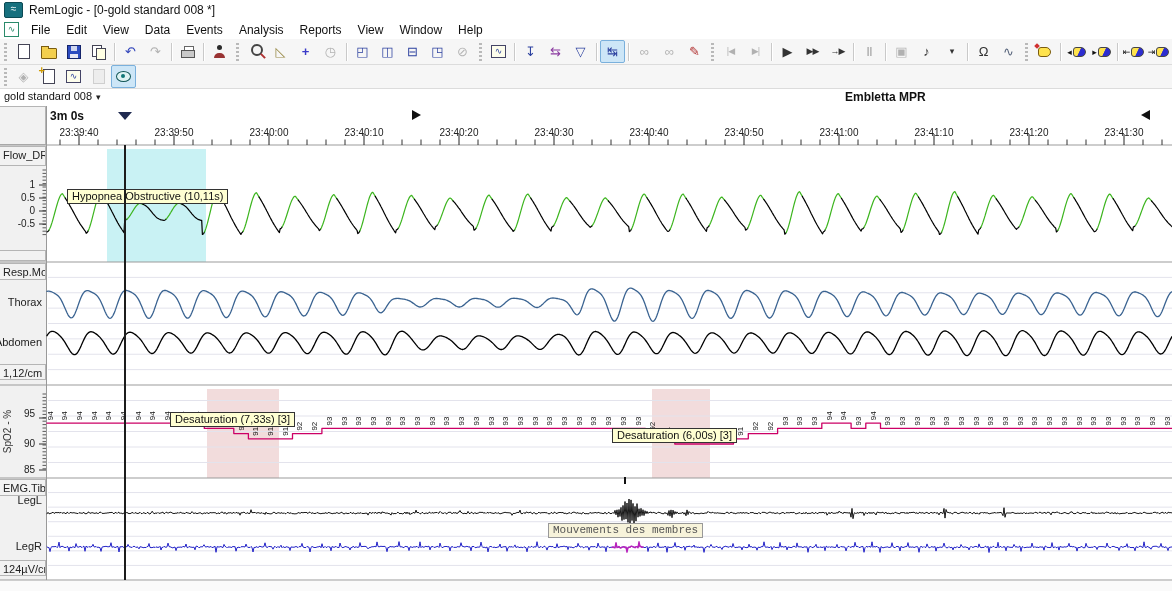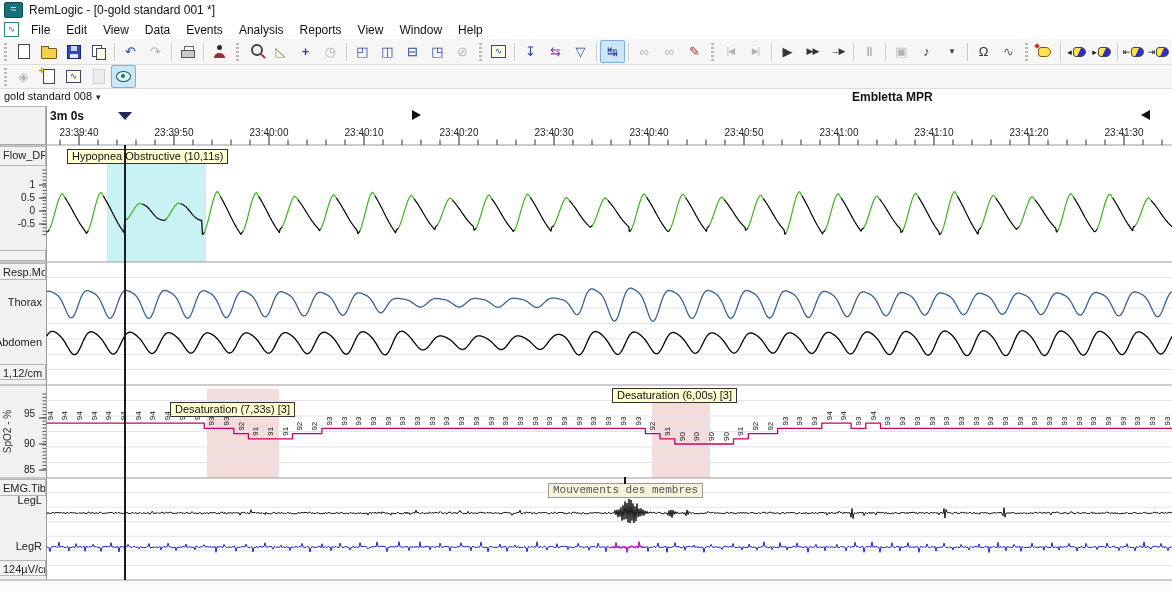--- a/index.html
+++ b/index.html
@@ -48,46 +48,46 @@
   .i-eye{display:inline-block;width:13px;height:9px;border:1px solid #155;border-radius:50%;background:#dff3f3;position:relative;}
   .i-eye::before{content:"";position:absolute;left:4px;top:2px;width:4px;height:4px;border-radius:50%;background:#177;}
   .i-evt{display:inline-block;width:11px;height:8px;border:1px solid #444;border-radius:3px 5px 5px 3px;background:linear-gradient(115deg,#ffe34d 45%,#2d2dd0 50%);}
   .i-evtnew{display:inline-block;width:11px;height:8px;border:1px solid #7a5c10;border-radius:3px 5px 5px 3px;background:#ffe34d;position:relative;}
   .i-evtnew::before{content:"";position:absolute;left:-4px;top:-4px;width:4px;height:4px;background:#d03030;transform:rotate(45deg);}
   .arrow{font-size:9px;color:#111;margin-right:1px;}
   
   .hdr{position:absolute;left:0;top:89px;width:100%;height:17px;border-bottom:1px solid #9a9a9a;font-size:11px;background:#fff;}
   .montage{position:absolute;left:4px;top:1px;cursor:default;}
   .montage .dca{font-size:9px;margin-left:4px;color:#222;}
-  .device{position:absolute;left:845px;top:1px;font-weight:bold;font-size:12px;margin-left:7px;}
+  .device{position:absolute;left:845px;top:1px;font-weight:bold;font-size:12px;}
   
   #chart{position:absolute;left:0;top:106px;width:1172px;height:485px;background:#fff;}
   .labelcol{position:absolute;left:0;top:0;width:47px;height:474px;background:#f1f1f1;border-right:1px solid #999;box-sizing:border-box;z-index:1;}
   .cell{position:absolute;left:0;width:46px;background:#f2f2f2;border:1px solid #b5b5b5;border-left:none;font-size:11px;color:#222;padding:2px 1px 0 3px;box-sizing:border-box;overflow:hidden;white-space:nowrap;}
   .sub{position:absolute;right:4px;font-size:11px;color:#222;}
   .scalenum{position:absolute;right:11px;font-size:10px;color:#222;}
   .rotlabel{position:absolute;left:-22px;top:319px;width:60px;height:13px;transform:rotate(-90deg);font-size:10px;color:#333;text-align:center;}
   .winlen{position:absolute;left:50px;top:3px;font-size:12px;font-weight:bold;z-index:3;text-align:right;}
   #canvas{position:absolute;left:0;top:0;z-index:2;}
   svg text{font-family:"Liberation Sans",sans-serif;}
   .region{position:absolute;z-index:1;}
-  .evlabel{position:absolute;z-index:3;background:#ffffd2;border:1px solid #333;font-size:11px;line-height:13px;padding:0 4px;white-space:nowrap;color:#111;}
+  .evlabel{position:absolute;z-index:3;background:#ffffd2;border:1px solid #333;font-size:11px;line-height:13px;padding:0 4px;white-space:nowrap;color:#111;margin-top:40px;}
   .evlabel.soft{background:#f7f3da;border-color:#999;color:#555;}
   .evtick{position:absolute;z-index:3;background:#111;}
   .cursor{position:absolute;left:124px;top:39px;width:2px;height:435px;background:#1c1c1c;z-index:4;}
   .cursor-tri{position:absolute;left:118px;top:6px;width:0;height:0;border-left:7px solid transparent;border-right:7px solid transparent;border-top:8px solid #1f2a50;z-index:4;}
   .bottomstrip{position:absolute;left:0;top:475px;width:1172px;height:10px;background:#fafafa;z-index:0;}
 </style>
 </head>
 <body>
 
 <div class="app">
   <div class="titlebar">
     <span class="logo">≈</span>
-    <span>RemLogic - [0-gold standard 001 *]</span>
+    <span>RemLogic - [0-gold standard 008 *]</span>
   </div>
   <div class="menubar" id="menubar">
     <span class="i-sheeticon">∿</span>
   <span class="menu-item">File</span>
       <span class="menu-item">Edit</span>
       <span class="menu-item">View</span>
       <span class="menu-item">Data</span>
       <span class="menu-item">Events</span>
       <span class="menu-item">Analysis</span>
       <span class="menu-item">Reports</span>
@@ -577,19 +577,19 @@
         <polyline points="47.0,407.8 48.0,406.3 49.0,407.8 50.0,407.6 51.0,407.2 52.0,406.9 53.0,406.1 54.0,407.4 55.0,407.0 56.0,406.2 57.0,407.0 58.0,406.3 59.0,406.8 60.0,406.9 61.0,406.3 62.0,407.3 63.0,406.9 64.0,406.7 65.0,407.1 66.0,407.9 67.0,406.2 68.0,406.6 69.0,407.7 70.0,406.5 71.0,406.6 72.0,406.9 73.0,406.9 74.0,406.6 75.0,407.1 76.0,407.1 77.0,407.4 78.0,407.6 79.0,406.6 80.0,407.1 81.0,406.9 82.0,407.5 83.0,406.8 84.0,406.3 85.0,407.9 86.0,407.5 87.0,407.7 88.0,406.1 89.0,406.1 90.0,407.5 91.0,406.8 92.0,406.9 93.0,406.6 94.0,407.5 95.0,407.1 96.0,407.2 97.0,406.7 98.0,407.9 99.0,406.7 100.0,406.2 101.0,406.3 102.0,407.4 103.0,407.3 104.0,407.5 105.0,407.1 106.0,407.2 107.0,407.0 108.0,406.8 109.0,406.9 110.0,406.3 111.0,406.8 112.0,406.1 113.0,407.3 114.0,407.7 115.0,406.8 116.0,406.3 117.0,407.5 118.0,406.5 119.0,406.2 120.0,407.7 121.0,406.7 122.0,407.9 123.0,407.5 124.0,407.0 125.0,406.8 126.0,407.3 127.0,406.1 128.0,407.6 129.0,407.2 130.0,407.9 131.0,407.0 132.0,406.8 133.0,406.5 134.0,407.6 135.0,406.6 136.0,406.9 137.0,407.4 138.0,407.5 139.0,407.1 140.0,406.3 141.0,407.3 142.0,407.8 143.0,406.8 144.0,406.8 145.0,407.3 146.0,407.7 147.0,406.7 148.0,406.3 149.0,407.9 150.0,407.9 151.0,407.1 152.0,405.3 153.0,406.2 154.0,407.8 155.0,407.3 156.0,406.9 157.0,407.4 158.0,406.4 159.0,407.5 160.0,407.1 161.0,407.0 162.0,406.5 163.0,406.1 164.0,407.8 165.0,407.3 166.0,406.2 167.0,406.4 168.0,407.3 169.0,406.6 170.0,406.3 171.0,406.1 172.0,407.0 173.0,407.3 174.0,407.6 175.0,407.3 176.0,407.1 177.0,407.3 178.0,406.4 179.0,407.4 180.0,406.2 181.0,406.5 182.0,407.2 183.0,407.2 184.0,407.2 185.0,407.7 186.0,406.4 187.0,406.6 188.0,407.1 189.0,407.0 190.0,407.8 191.0,407.1 192.0,405.6 193.0,406.8 194.0,407.7 195.0,406.8 196.0,407.1 197.0,407.8 198.0,407.2 199.0,407.1 200.0,406.6 201.0,407.1 202.0,408.0 203.0,407.7 204.0,406.9 205.0,407.1 206.0,407.5 207.0,406.3 208.0,407.7 209.0,407.2 210.0,406.8 211.0,406.4 212.0,407.2 213.0,406.3 214.0,407.0 215.0,406.4 216.0,407.3 217.0,407.9 218.0,406.7 219.0,407.5 220.0,407.5 221.0,406.2 222.0,406.2 223.0,406.4 224.0,407.8 225.0,406.2 226.0,407.7 227.0,408.0 228.0,406.5 229.0,407.2 230.0,406.6 231.0,406.8 232.0,407.5 233.0,406.8 234.0,406.3 235.0,407.4 236.0,406.4 237.0,406.7 238.0,407.3 239.0,406.7 240.0,409.2 241.0,406.6 242.0,407.1 243.0,406.3 244.0,406.3 245.0,406.7 246.0,407.8 247.0,406.6 248.0,407.0 249.0,407.7 250.0,407.2 251.0,403.7 252.0,406.9 253.0,406.4 254.0,406.8 255.0,406.2 256.0,407.3 257.0,406.9 258.0,406.7 259.0,406.8 260.0,407.4 261.0,407.1 262.0,406.6 263.0,407.7 264.0,407.0 265.0,408.5 266.0,406.1 267.0,407.6 268.0,407.4 269.0,407.7 270.0,407.8 271.0,407.9 272.0,407.5 273.0,406.7 274.0,406.1 275.0,406.8 276.0,407.7 277.0,407.2 278.0,406.7 279.0,406.8 280.0,407.2 281.0,407.2 282.0,406.5 283.0,407.8 284.0,406.7 285.0,407.7 286.0,407.7 287.0,406.7 288.0,406.4 289.0,407.2 290.0,407.4 291.0,406.6 292.0,407.8 293.0,407.5 294.0,407.9 295.0,407.8 296.0,407.8 297.0,407.6 298.0,406.7 299.0,406.6 300.0,407.5 301.0,406.7 302.0,406.3 303.0,407.0 304.0,406.3 305.0,406.7 306.0,406.3 307.0,406.7 308.0,407.6 309.0,406.2 310.0,406.2 311.0,407.2 312.0,407.3 313.0,406.6 314.0,407.9 315.0,407.1 316.0,407.6 317.0,406.4 318.0,406.9 319.0,407.3 320.0,407.5 321.0,407.8 322.0,407.3 323.0,407.4 324.0,407.2 325.0,407.3 326.0,406.4 327.0,407.8 328.0,406.5 329.0,406.6 330.0,406.9 331.0,407.3 332.0,407.6 333.0,407.7 334.0,407.0 335.0,407.5 336.0,407.0 337.0,406.4 338.0,407.3 339.0,407.4 340.0,407.2 341.0,406.5 342.0,406.2 343.0,407.7 344.0,407.7 345.0,407.8 346.0,406.7 347.0,407.9 348.0,407.2 349.0,407.7 350.0,406.6 351.0,406.4 352.0,407.7 353.0,407.0 354.0,406.8 355.0,407.9 356.0,407.6 357.0,407.3 358.0,406.8 359.0,407.3 360.0,407.2 361.0,406.6 362.0,407.7 363.0,407.2 364.0,407.8 365.0,407.0 366.0,407.4 367.0,407.0 368.0,409.1 369.0,407.0 370.0,406.1 371.0,407.4 372.0,407.2 373.0,406.3 374.0,407.4 375.0,406.5 376.0,406.5 377.0,407.8 378.0,406.2 379.0,407.0 380.0,406.3 381.0,407.8 382.0,405.8 383.0,406.5 384.0,406.4 385.0,406.9 386.0,407.4 387.0,406.8 388.0,407.4 389.0,407.6 390.0,407.9 391.0,409.1 392.0,406.6 393.0,407.8 394.0,407.7 395.0,407.4 396.0,407.8 397.0,406.8 398.0,406.1 399.0,407.3 400.0,407.8 401.0,407.2 402.0,407.9 403.0,407.9 404.0,407.0 405.0,406.1 406.0,407.8 407.0,406.0 408.0,407.7 409.0,406.5 410.0,408.7 411.0,407.4 412.0,407.8 413.0,406.4 414.0,406.7 415.0,407.2 416.0,404.1 417.0,406.8 418.0,406.3 419.0,406.8 420.0,407.8 421.0,407.7 422.0,406.4 423.0,406.7 424.0,407.8 425.0,407.4 426.0,407.0 427.0,407.1 428.0,407.7 429.0,406.2 430.0,406.3 431.0,407.5 432.0,406.4 433.0,407.1 434.0,407.0 435.0,406.5 436.0,406.7 437.0,406.3 438.0,407.3 439.0,407.1 440.0,405.4 441.0,406.4 442.0,407.2 443.0,407.3 444.0,407.4 445.0,406.4 446.0,407.7 447.0,407.9 448.0,406.4 449.0,406.4 450.0,406.2 451.0,406.4 452.0,407.9 453.0,406.7 454.0,406.7 455.0,407.2 456.0,406.4 457.0,407.9 458.0,406.3 459.0,406.2 460.0,404.5 461.0,406.5 462.0,406.6 463.0,407.9 464.0,407.3 465.0,407.3 466.0,407.7 467.0,407.5 468.0,405.4 469.0,407.2 470.0,407.8 471.0,406.4 472.0,406.3 473.0,407.7 474.0,407.6 475.0,406.4 476.0,407.8 477.0,407.1 478.0,407.4 479.0,406.5 480.0,406.2 481.0,406.5 482.0,406.3 483.0,406.5 484.0,407.3 485.0,406.5 486.0,407.5 487.0,406.5 488.0,406.6 489.0,407.2 490.0,406.2 491.0,407.1 492.0,406.9 493.0,407.5 494.0,407.3 495.0,407.0 496.0,406.4 497.0,407.6 498.0,406.5 499.0,407.3 500.0,407.9 501.0,407.5 502.0,407.3 503.0,406.8 504.0,406.7 505.0,406.2 506.0,406.6 507.0,406.7 508.0,406.7 509.0,406.8 510.0,406.9 511.0,407.2 512.0,409.3 513.0,407.5 514.0,407.4 515.0,407.5 516.0,406.9 517.0,406.6 518.0,406.3 519.0,406.6 520.0,404.1 521.0,407.5 522.0,407.7 523.0,407.4 524.0,406.4 525.0,407.7 526.0,406.1 527.0,406.1 528.0,406.8 529.0,406.8 530.0,406.2 531.0,406.3 532.0,407.8 533.0,407.5 534.0,406.2 535.0,407.6 536.0,407.7 537.0,407.9 538.0,406.9 539.0,406.1 540.0,407.3 541.0,406.7 542.0,406.8 543.0,406.5 544.0,406.8 545.0,406.3 546.0,407.1 547.0,406.5 548.0,407.7 549.0,407.7 550.0,407.8 551.0,406.5 552.0,406.7 553.0,407.8 554.0,406.3 555.0,406.2 556.0,407.5 557.0,407.3 558.0,406.9 559.0,406.4 560.0,406.6 561.0,406.4 562.0,406.9 563.0,406.2 564.0,407.8 565.0,406.9 566.0,407.6 567.0,407.9 568.0,407.2 569.0,406.9 570.0,406.7 571.0,407.7 572.0,406.9 573.0,406.2 574.0,406.2 575.0,406.4 576.0,407.1 577.0,407.2 578.0,406.4 579.0,407.8 580.0,406.8 581.0,407.9 582.0,407.8 583.0,406.2 584.0,407.2 585.0,407.8 586.0,407.6 587.0,407.6 588.0,407.8 589.0,407.7 590.0,406.3 591.0,407.1 592.0,407.2 593.0,406.8 594.0,407.0 595.0,406.4 596.0,406.7 597.0,407.1 598.0,406.5 599.0,406.4 600.0,407.3 601.0,406.9 602.0,407.5 603.0,407.4 604.0,407.7 605.0,406.1 606.0,407.6 607.0,407.8 608.0,406.7 609.0,406.2 610.0,407.7 611.0,407.4 612.0,407.5 613.0,406.4 614.0,407.5 615.0,404.3 616.0,408.8 617.0,403.8 618.0,411.2 619.0,403.5 620.0,410.5 621.0,401.4 622.0,414.6 623.0,399.4 624.0,413.6 625.0,395.5 626.0,413.1 627.0,397.0 628.0,416.4 629.0,393.0 630.0,417.1 631.0,393.9 632.0,414.6 633.0,397.4 634.0,417.1 635.0,400.4 636.0,415.1 637.0,397.6 638.0,411.2 639.0,402.7 640.0,410.4 641.0,402.3 642.0,409.5 643.0,403.7 644.0,409.6 645.0,404.7 646.0,407.7 647.0,405.3 648.0,407.6 649.0,406.2 650.0,406.7 651.0,405.8 652.0,407.2 653.0,406.2 654.0,406.6 655.0,406.8 656.0,407.5 657.0,407.4 658.0,406.2 659.0,406.4 660.0,406.7 661.0,407.0 662.0,407.7 663.0,407.6 664.0,407.8 665.0,406.3 666.0,407.8 667.0,406.8 668.0,409.4 669.0,404.5 670.0,410.2 671.0,403.9 672.0,411.7 673.0,404.1 674.0,408.5 675.0,405.5 676.0,407.8 677.0,405.9 678.0,407.4 679.0,407.6 680.0,407.1 681.0,407.4 682.0,406.9 683.0,406.3 684.0,408.2 685.0,406.6 686.0,409.8 687.0,403.9 688.0,408.6 689.0,405.5 690.0,406.8 691.0,407.2 692.0,407.3 693.0,406.2 694.0,407.7 695.0,407.9 696.0,407.3 697.0,407.6 698.0,407.5 699.0,407.8 700.0,407.6 701.0,407.0 702.0,407.3 703.0,407.5 704.0,407.5 705.0,406.9 706.0,407.1 707.0,407.0 708.0,405.4 709.0,406.4 710.0,406.4 711.0,407.1 712.0,406.5 713.0,406.2 714.0,407.3 715.0,406.6 716.0,407.3 717.0,406.9 718.0,406.7 719.0,407.4 720.0,406.9 721.0,407.5 722.0,407.2 723.0,407.6 724.0,407.5 725.0,407.7 726.0,406.4 727.0,406.4 728.0,406.3 729.0,407.8 730.0,406.6 731.0,406.6 732.0,406.2 733.0,407.5 734.0,406.8 735.0,407.7 736.0,407.6 737.0,407.0 738.0,406.9 739.0,406.9 740.0,407.1 741.0,406.2 742.0,407.6 743.0,406.2 744.0,407.1 745.0,407.1 746.0,406.6 747.0,406.9 748.0,407.3 749.0,407.7 750.0,406.7 751.0,406.6 752.0,406.7 753.0,406.4 754.0,407.3 755.0,407.5 756.0,407.2 757.0,407.8 758.0,407.4 759.0,406.3 760.0,407.7 761.0,407.4 762.0,406.4 763.0,406.3 764.0,406.4 765.0,406.4 766.0,407.1 767.0,407.4 768.0,407.1 769.0,406.3 770.0,406.2 771.0,406.4 772.0,407.1 773.0,406.8 774.0,406.8 775.0,407.7 776.0,407.1 777.0,407.1 778.0,406.7 779.0,407.8 780.0,407.8 781.0,407.1 782.0,406.8 783.0,406.3 784.0,407.1 785.0,407.7 786.0,406.6 787.0,406.9 788.0,406.6 789.0,407.0 790.0,406.7 791.0,406.4 792.0,406.7 793.0,406.7 794.0,406.2 795.0,407.4 796.0,407.9 797.0,407.6 798.0,407.2 799.0,406.9 800.0,406.6 801.0,407.6 802.0,407.5 803.0,407.4 804.0,406.7 805.0,407.8 806.0,406.1 807.0,407.5 808.0,407.7 809.0,407.0 810.0,407.7 811.0,407.0 812.0,406.8 813.0,406.5 814.0,407.9 815.0,406.9 816.0,406.4 817.0,407.7 818.0,407.4 819.0,406.5 820.0,406.6 821.0,406.7 822.0,406.6 823.0,406.3 824.0,406.7 825.0,407.4 826.0,406.3 827.0,409.2 828.0,407.8 829.0,406.3 830.0,407.9 831.0,406.5 832.0,406.5 833.0,407.3 834.0,407.3 835.0,407.2 836.0,407.2 837.0,406.4 838.0,407.2 839.0,405.2 840.0,406.1 841.0,406.6 842.0,406.7 843.0,407.8 844.0,406.1 845.0,406.8 846.0,406.5 847.0,407.0 848.0,406.6 849.0,407.3 850.0,406.5 851.0,411.2 852.0,402.4 853.0,412.7 854.0,407.4 855.0,406.6 856.0,407.8 857.0,406.5 858.0,407.1 859.0,407.1 860.0,406.2 861.0,406.6 862.0,407.0 863.0,406.2 864.0,409.5 865.0,407.1 866.0,406.5 867.0,407.8 868.0,407.3 869.0,406.1 870.0,407.7 871.0,406.3 872.0,407.7 873.0,406.2 874.0,407.0 875.0,407.3 876.0,409.0 877.0,406.2 878.0,406.2 879.0,406.7 880.0,406.7 881.0,406.8 882.0,406.6 883.0,406.1 884.0,407.6 885.0,407.0 886.0,406.1 887.0,407.8 888.0,407.1 889.0,407.3 890.0,407.6 891.0,407.8 892.0,407.0 893.0,407.2 894.0,407.5 895.0,406.2 896.0,406.6 897.0,407.1 898.0,407.3 899.0,407.6 900.0,407.8 901.0,406.1 902.0,407.1 903.0,406.1 904.0,407.2 905.0,406.5 906.0,407.7 907.0,406.3 908.0,407.8 909.0,406.4 910.0,406.8 911.0,406.6 912.0,406.4 913.0,406.5 914.0,406.1 915.0,407.0 916.0,407.3 917.0,406.6 918.0,407.9 919.0,406.5 920.0,406.3 921.0,407.2 922.0,406.7 923.0,406.7 924.0,407.5 925.0,407.2 926.0,406.5 927.0,406.4 928.0,407.1 929.0,407.7 930.0,407.1 931.0,406.1 932.0,407.0 933.0,407.1 934.0,406.8 935.0,406.3 936.0,407.4 937.0,406.6 938.0,407.0 939.0,408.9 940.0,406.7 941.0,406.4 942.0,406.9 943.0,407.7 944.0,402.4 945.0,412.1 946.0,403.5 947.0,406.3 948.0,406.3 949.0,406.8 950.0,406.9 951.0,406.7 952.0,407.9 953.0,407.7 954.0,406.3 955.0,406.5 956.0,406.2 957.0,407.1 958.0,407.7 959.0,407.5 960.0,407.0 961.0,406.6 962.0,406.3 963.0,406.3 964.0,406.9 965.0,407.0 966.0,407.2 967.0,406.5 968.0,407.7 969.0,406.5 970.0,406.4 971.0,406.7 972.0,407.8 973.0,407.5 974.0,406.1 975.0,407.6 976.0,407.5 977.0,407.1 978.0,407.3 979.0,408.3 980.0,406.6 981.0,407.2 982.0,406.2 983.0,407.2 984.0,406.6 985.0,406.6 986.0,407.1 987.0,406.7 988.0,407.1 989.0,407.8 990.0,407.7 991.0,407.2 992.0,407.2 993.0,406.8 994.0,407.0 995.0,406.2 996.0,407.4 997.0,406.4 998.0,407.2 999.0,406.3 1000.0,406.9 1001.0,406.1 1002.0,407.8 1003.0,409.7 1004.0,401.7 1005.0,411.3 1006.0,407.2 1007.0,407.0 1008.0,406.9 1009.0,407.1 1010.0,406.9 1011.0,407.2 1012.0,406.4 1013.0,406.5 1014.0,406.9 1015.0,407.4 1016.0,407.4 1017.0,407.4 1018.0,407.0 1019.0,407.5 1020.0,407.2 1021.0,407.1 1022.0,407.3 1023.0,407.5 1024.0,406.3 1025.0,407.4 1026.0,407.6 1027.0,406.8 1028.0,407.8 1029.0,406.9 1030.0,407.3 1031.0,406.7 1032.0,407.4 1033.0,407.1 1034.0,407.3 1035.0,406.2 1036.0,406.5 1037.0,406.7 1038.0,407.5 1039.0,406.5 1040.0,406.1 1041.0,406.7 1042.0,407.4 1043.0,406.9 1044.0,406.8 1045.0,406.2 1046.0,407.8 1047.0,406.5 1048.0,406.2 1049.0,406.5 1050.0,407.1 1051.0,408.9 1052.0,406.5 1053.0,406.3 1054.0,406.5 1055.0,406.9 1056.0,406.2 1057.0,406.1 1058.0,406.2 1059.0,407.4 1060.0,406.8 1061.0,407.8 1062.0,407.3 1063.0,407.3 1064.0,406.5 1065.0,406.6 1066.0,406.9 1067.0,407.6 1068.0,407.5 1069.0,407.8 1070.0,406.2 1071.0,406.2 1072.0,405.7 1073.0,407.2 1074.0,407.7 1075.0,407.5 1076.0,407.5 1077.0,406.3 1078.0,406.3 1079.0,407.2 1080.0,407.5 1081.0,407.6 1082.0,407.1 1083.0,406.3 1084.0,406.9 1085.0,406.8 1086.0,406.7 1087.0,407.8 1088.0,407.3 1089.0,407.6 1090.0,407.4 1091.0,406.4 1092.0,406.1 1093.0,407.7 1094.0,406.4 1095.0,407.7 1096.0,406.9 1097.0,407.8 1098.0,406.7 1099.0,407.6 1100.0,407.0 1101.0,407.4 1102.0,406.9 1103.0,406.9 1104.0,407.4 1105.0,407.2 1106.0,406.1 1107.0,406.1 1108.0,406.6 1109.0,406.5 1110.0,407.8 1111.0,406.9 1112.0,406.9 1113.0,407.0 1114.0,407.8 1115.0,406.3 1116.0,407.9 1117.0,407.4 1118.0,406.8 1119.0,407.9 1120.0,407.8 1121.0,407.4 1122.0,407.6 1123.0,407.1 1124.0,407.5 1125.0,407.1 1126.0,407.0 1127.0,406.3 1128.0,407.3 1129.0,407.8 1130.0,406.9 1131.0,407.8 1132.0,407.2 1133.0,406.9 1134.0,406.5 1135.0,406.4 1136.0,407.1 1137.0,407.2 1138.0,407.6 1139.0,407.5 1140.0,406.9 1141.0,407.2 1142.0,407.7 1143.0,406.6 1144.0,406.3 1145.0,406.4 1146.0,407.2 1147.0,407.2 1148.0,407.5 1149.0,407.2 1150.0,407.6 1151.0,406.9 1152.0,407.6 1153.0,406.5 1154.0,406.5 1155.0,406.1 1156.0,406.6 1157.0,407.3 1158.0,406.4 1159.0,407.6 1160.0,407.6 1161.0,406.7 1162.0,406.5 1163.0,406.2 1164.0,407.6 1165.0,406.5 1166.0,406.7 1167.0,407.7 1168.0,406.2 1169.0,406.5 1170.0,406.8 1171.0,406.5 1172.0,407.1" fill="none" stroke="#000000" stroke-width="0.9" stroke-linejoin="round" stroke-linecap="round"></polyline>
         <polyline points="47.0,440.7 48.0,441.7 49.0,441.5 50.0,445.6 51.0,441.4 52.0,440.6 53.0,440.8 54.0,440.6 55.0,440.7 56.0,440.4 57.0,441.6 58.0,440.7 59.0,436.1 60.0,441.7 61.0,440.3 62.0,440.6 63.0,440.2 64.0,441.6 65.0,441.2 66.0,441.7 67.0,440.5 68.0,440.9 69.0,445.1 70.0,440.9 71.0,441.8 72.0,441.4 73.0,440.7 74.0,441.1 75.0,441.7 76.0,437.6 77.0,440.7 78.0,441.1 79.0,441.1 80.0,440.3 81.0,440.8 82.0,441.6 83.0,440.6 84.0,440.2 85.0,445.3 86.0,440.2 87.0,440.8 88.0,441.4 89.0,440.4 90.0,441.3 91.0,440.7 92.0,440.4 93.0,438.3 94.0,440.8 95.0,441.0 96.0,440.4 97.0,441.5 98.0,441.0 99.0,441.5 100.0,441.6 101.0,445.4 102.0,441.2 103.0,440.8 104.0,440.6 105.0,440.5 106.0,440.3 107.0,440.6 108.0,440.8 109.0,440.7 110.0,440.5 111.0,436.7 112.0,441.4 113.0,440.6 114.0,441.0 115.0,441.5 116.0,441.3 117.0,440.5 118.0,440.6 119.0,446.0 120.0,440.6 121.0,441.1 122.0,440.4 123.0,440.9 124.0,441.7 125.0,441.2 126.0,440.5 127.0,440.9 128.0,438.4 129.0,440.5 130.0,441.0 131.0,441.1 132.0,441.6 133.0,440.5 134.0,440.4 135.0,440.5 136.0,441.7 137.0,440.8 138.0,441.3 139.0,442.9 140.0,440.7 141.0,441.0 142.0,441.1 143.0,441.7 144.0,441.6 145.0,441.3 146.0,441.7 147.0,440.5 148.0,440.6 149.0,437.5 150.0,441.4 151.0,441.7 152.0,441.5 153.0,441.5 154.0,440.8 155.0,441.7 156.0,440.7 157.0,441.5 158.0,441.1 159.0,441.4 160.0,440.3 161.0,444.0 162.0,441.2 163.0,441.5 164.0,440.3 165.0,441.0 166.0,441.3 167.0,440.9 168.0,437.1 169.0,440.5 170.0,440.9 171.0,441.0 172.0,441.8 173.0,441.8 174.0,441.4 175.0,441.0 176.0,444.6 177.0,441.4 178.0,441.3 179.0,441.1 180.0,441.3 181.0,440.9 182.0,441.5 183.0,440.2 184.0,440.9 185.0,440.9 186.0,438.0 187.0,441.5 188.0,441.7 189.0,440.4 190.0,441.0 191.0,441.1 192.0,441.3 193.0,441.4 194.0,441.1 195.0,443.8 196.0,440.3 197.0,440.2 198.0,440.8 199.0,441.8 200.0,441.3 201.0,440.5 202.0,441.1 203.0,440.4 204.0,438.7 205.0,440.6 206.0,441.1 207.0,440.6 208.0,440.6 209.0,441.2 210.0,441.0 211.0,440.4 212.0,441.7 213.0,441.2 214.0,441.0 215.0,440.2 216.0,446.3 217.0,440.7 218.0,440.9 219.0,441.0 220.0,440.9 221.0,440.4 222.0,441.3 223.0,441.5 224.0,438.4 225.0,440.4 226.0,440.8 227.0,441.8 228.0,440.8 229.0,441.4 230.0,440.7 231.0,441.6 232.0,441.2 233.0,440.3 234.0,440.9 235.0,440.5 236.0,445.2 237.0,441.7 238.0,441.3 239.0,441.2 240.0,441.7 241.0,440.7 242.0,440.8 243.0,440.6 244.0,440.8 245.0,441.0 246.0,438.1 247.0,440.5 248.0,441.6 249.0,441.2 250.0,441.6 251.0,440.5 252.0,441.3 253.0,446.0 254.0,441.4 255.0,441.5 256.0,441.1 257.0,440.6 258.0,441.8 259.0,440.4 260.0,440.4 261.0,440.6 262.0,441.1 263.0,440.9 264.0,440.5 265.0,436.8 266.0,440.9 267.0,441.3 268.0,441.2 269.0,440.2 270.0,440.8 271.0,440.4 272.0,441.2 273.0,443.2 274.0,441.1 275.0,440.3 276.0,441.4 277.0,441.6 278.0,440.4 279.0,441.7 280.0,440.8 281.0,439.2 282.0,441.7 283.0,440.7 284.0,441.1 285.0,441.7 286.0,440.9 287.0,440.7 288.0,441.4 289.0,441.2 290.0,444.5 291.0,440.9 292.0,441.2 293.0,441.1 294.0,441.3 295.0,440.9 296.0,440.5 297.0,440.9 298.0,441.6 299.0,440.6 300.0,440.7 301.0,440.6 302.0,437.4 303.0,441.0 304.0,441.3 305.0,441.7 306.0,441.4 307.0,440.4 308.0,441.0 309.0,441.2 310.0,446.0 311.0,441.4 312.0,440.5 313.0,440.9 314.0,441.6 315.0,441.4 316.0,441.6 317.0,440.8 318.0,441.0 319.0,440.6 320.0,440.2 321.0,441.8 322.0,437.7 323.0,441.4 324.0,441.6 325.0,440.4 326.0,441.4 327.0,441.5 328.0,440.3 329.0,441.3 330.0,440.8 331.0,444.8 332.0,440.5 333.0,441.0 334.0,441.3 335.0,441.0 336.0,440.3 337.0,441.4 338.0,441.3 339.0,441.7 340.0,437.0 341.0,440.2 342.0,441.5 343.0,441.6 344.0,441.2 345.0,440.7 346.0,440.5 347.0,441.2 348.0,441.2 349.0,441.6 350.0,444.0 351.0,441.4 352.0,441.8 353.0,440.2 354.0,441.0 355.0,441.8 356.0,440.4 357.0,441.6 358.0,441.0 359.0,441.2 360.0,436.6 361.0,440.6 362.0,440.6 363.0,440.4 364.0,440.5 365.0,440.3 366.0,440.6 367.0,441.3 368.0,442.9 369.0,441.7 370.0,441.6 371.0,441.1 372.0,440.7 373.0,440.8 374.0,440.6 375.0,440.3 376.0,441.0 377.0,435.9 378.0,440.4 379.0,440.9 380.0,440.5 381.0,440.2 382.0,440.5 383.0,440.4 384.0,440.5 385.0,440.3 386.0,441.7 387.0,445.7 388.0,441.3 389.0,441.8 390.0,440.2 391.0,441.0 392.0,440.6 393.0,440.9 394.0,441.0 395.0,440.9 396.0,440.2 397.0,440.2 398.0,440.6 399.0,435.6 400.0,440.8 401.0,440.8 402.0,440.8 403.0,441.4 404.0,441.7 405.0,440.3 406.0,440.6 407.0,440.6 408.0,441.0 409.0,444.6 410.0,440.9 411.0,440.7 412.0,441.5 413.0,441.2 414.0,440.7 415.0,441.1 416.0,440.8 417.0,440.3 418.0,441.5 419.0,441.7 420.0,435.8 421.0,441.6 422.0,440.5 423.0,441.0 424.0,441.3 425.0,440.6 426.0,440.2 427.0,440.9 428.0,440.5 429.0,440.2 430.0,443.9 431.0,440.8 432.0,440.8 433.0,440.4 434.0,441.5 435.0,441.2 436.0,441.0 437.0,440.4 438.0,440.4 439.0,441.5 440.0,437.1 441.0,440.4 442.0,441.6 443.0,441.4 444.0,440.6 445.0,440.6 446.0,440.4 447.0,440.6 448.0,440.9 449.0,440.6 450.0,444.9 451.0,440.9 452.0,440.9 453.0,440.7 454.0,441.7 455.0,441.0 456.0,441.7 457.0,440.8 458.0,440.6 459.0,441.0 460.0,440.7 461.0,436.7 462.0,440.2 463.0,440.3 464.0,440.9 465.0,440.9 466.0,440.6 467.0,440.2 468.0,440.9 469.0,440.9 470.0,440.9 471.0,444.8 472.0,440.5 473.0,440.5 474.0,440.5 475.0,441.6 476.0,441.6 477.0,441.2 478.0,441.0 479.0,441.2 480.0,440.8 481.0,436.1 482.0,440.3 483.0,441.7 484.0,440.9 485.0,441.7 486.0,441.7 487.0,440.9 488.0,445.9 489.0,441.5 490.0,440.2 491.0,440.8 492.0,440.7 493.0,441.7 494.0,440.9 495.0,441.5 496.0,441.6 497.0,441.3 498.0,441.0 499.0,440.8 500.0,438.0 501.0,441.7 502.0,441.2 503.0,441.0 504.0,440.6 505.0,440.8 506.0,440.5 507.0,445.3 508.0,441.7 509.0,440.8 510.0,440.6 511.0,441.2 512.0,440.4 513.0,441.5 514.0,440.5 515.0,438.9 516.0,441.6 517.0,440.9 518.0,440.7 519.0,441.5 520.0,441.5 521.0,441.1 522.0,441.5 523.0,441.7 524.0,440.6 525.0,441.4 526.0,441.6 527.0,445.8 528.0,441.2 529.0,440.4 530.0,441.6 531.0,440.5 532.0,440.4 533.0,441.5 534.0,440.9 535.0,440.7 536.0,441.1 537.0,435.7 538.0,440.7 539.0,441.6 540.0,441.1 541.0,440.4 542.0,441.4 543.0,441.5 544.0,440.2 545.0,440.4 546.0,441.5 547.0,444.1 548.0,441.1 549.0,440.7 550.0,440.2 551.0,440.7 552.0,440.6 553.0,440.5 554.0,441.7 555.0,441.4 556.0,441.8 557.0,437.7 558.0,441.5 559.0,441.3 560.0,440.8 561.0,440.5 562.0,440.7 563.0,440.4 564.0,440.2 565.0,440.4 566.0,441.0 567.0,440.2 568.0,443.6 569.0,440.5 570.0,441.5 571.0,440.8 572.0,441.5 573.0,441.6 574.0,441.8 575.0,440.5 576.0,440.6 577.0,441.0 578.0,437.3 579.0,440.2 580.0,440.5 581.0,441.4 582.0,440.3 583.0,441.6 584.0,441.8 585.0,440.7 586.0,441.0 587.0,440.8 588.0,440.8 589.0,444.2 590.0,441.1 591.0,440.6 592.0,440.7 593.0,440.7 594.0,440.8 595.0,440.4 596.0,441.5 597.0,441.6 598.0,437.1 599.0,440.5 600.0,441.3 601.0,441.3 602.0,440.8 603.0,441.0 604.0,441.2 605.0,440.9 606.0,445.7 607.0,440.3 608.0,440.3 609.0,441.5 610.0,441.7 611.0,441.0 612.0,441.4 613.0,441.0 614.0,441.4 615.0,441.7 616.0,437.5 617.0,441.4 618.0,441.3 619.0,440.5 620.0,441.6 621.0,441.8 622.0,441.0 623.0,441.0 624.0,440.7 625.0,441.5 626.0,441.1 627.0,445.2 628.0,441.5 629.0,441.2 630.0,441.2 631.0,440.4 632.0,440.4 633.0,440.9 634.0,441.1 635.0,441.6 636.0,440.7 637.0,440.7 638.0,441.6 639.0,436.9 640.0,440.7 641.0,440.5 642.0,441.3 643.0,440.9 644.0,441.5 645.0,441.5 646.0,441.3 647.0,440.3 648.0,445.5 649.0,441.2 650.0,441.4 651.0,440.9 652.0,441.7 653.0,441.0 654.0,440.3 655.0,441.1 656.0,441.5 657.0,440.4 658.0,436.9 659.0,441.5 660.0,440.9 661.0,441.7 662.0,440.9 663.0,441.4 664.0,441.0 665.0,440.4 666.0,440.6 667.0,446.3 668.0,440.5 669.0,441.8 670.0,441.0 671.0,441.7 672.0,441.1 673.0,440.8 674.0,440.5 675.0,436.5 676.0,441.0 677.0,440.9 678.0,440.4 679.0,440.6 680.0,441.3 681.0,441.7 682.0,441.8 683.0,440.8 684.0,440.3 685.0,444.3 686.0,440.8 687.0,440.6 688.0,440.6 689.0,440.3 690.0,440.3 691.0,441.3 692.0,440.5 693.0,440.8 694.0,439.0 695.0,441.5 696.0,440.4 697.0,441.7 698.0,440.8 699.0,441.5 700.0,441.4 701.0,441.0 702.0,441.3 703.0,441.2 704.0,446.4 705.0,441.7 706.0,441.3 707.0,440.5 708.0,440.2 709.0,441.5 710.0,440.6 711.0,438.4 712.0,440.5 713.0,441.4 714.0,440.9 715.0,441.6 716.0,440.3 717.0,440.6 718.0,441.5 719.0,441.6 720.0,440.8 721.0,441.7 722.0,443.5 723.0,441.0 724.0,441.0 725.0,440.2 726.0,440.3 727.0,440.9 728.0,440.8 729.0,441.4 730.0,440.2 731.0,440.5 732.0,441.4 733.0,437.5 734.0,440.7 735.0,441.7 736.0,441.4 737.0,441.3 738.0,441.4 739.0,440.7 740.0,441.3 741.0,441.0 742.0,443.9 743.0,440.9 744.0,440.9 745.0,441.2 746.0,441.8 747.0,441.4 748.0,441.6 749.0,438.2 750.0,441.2 751.0,440.3 752.0,441.2 753.0,441.6 754.0,440.9 755.0,441.4 756.0,441.3 757.0,444.2 758.0,441.3 759.0,441.2 760.0,441.7 761.0,440.8 762.0,440.6 763.0,440.6 764.0,435.8 765.0,440.8 766.0,441.4 767.0,440.9 768.0,441.2 769.0,441.5 770.0,441.5 771.0,440.4 772.0,443.6 773.0,441.3 774.0,440.6 775.0,441.2 776.0,441.8 777.0,441.1 778.0,441.6 779.0,441.8 780.0,436.4 781.0,441.2 782.0,440.3 783.0,441.0 784.0,441.0 785.0,440.7 786.0,440.4 787.0,443.9 788.0,440.9 789.0,441.3 790.0,441.3 791.0,441.7 792.0,441.4 793.0,440.5 794.0,440.2 795.0,440.6 796.0,441.6 797.0,436.9 798.0,440.9 799.0,440.7 800.0,441.0 801.0,440.7 802.0,441.2 803.0,441.7 804.0,440.9 805.0,440.8 806.0,441.2 807.0,440.7 808.0,446.3 809.0,441.2 810.0,440.8 811.0,440.4 812.0,441.7 813.0,441.4 814.0,440.9 815.0,440.3 816.0,438.3 817.0,441.7 818.0,440.8 819.0,441.7 820.0,440.7 821.0,441.5 822.0,441.1 823.0,441.6 824.0,440.5 825.0,444.7 826.0,440.4 827.0,440.4 828.0,441.7 829.0,440.5 830.0,441.5 831.0,440.9 832.0,440.8 833.0,441.2 834.0,441.2 835.0,441.6 836.0,441.1 837.0,438.4 838.0,441.7 839.0,441.4 840.0,441.3 841.0,440.3 842.0,441.0 843.0,440.7 844.0,441.1 845.0,441.1 846.0,444.9 847.0,441.7 848.0,440.4 849.0,440.4 850.0,441.4 851.0,441.2 852.0,440.7 853.0,440.4 854.0,441.2 855.0,436.3 856.0,440.2 857.0,440.8 858.0,440.4 859.0,441.5 860.0,441.5 861.0,440.8 862.0,440.6 863.0,440.5 864.0,446.3 865.0,441.7 866.0,440.7 867.0,440.4 868.0,441.3 869.0,440.2 870.0,441.0 871.0,441.1 872.0,435.8 873.0,441.4 874.0,440.3 875.0,441.1 876.0,440.7 877.0,440.3 878.0,441.6 879.0,441.3 880.0,446.4 881.0,440.5 882.0,441.4 883.0,441.8 884.0,441.6 885.0,441.2 886.0,441.2 887.0,440.9 888.0,440.9 889.0,441.7 890.0,441.1 891.0,441.2 892.0,436.7 893.0,440.8 894.0,441.2 895.0,441.8 896.0,440.7 897.0,440.4 898.0,440.6 899.0,440.9 900.0,445.0 901.0,440.3 902.0,441.2 903.0,441.4 904.0,441.4 905.0,440.6 906.0,440.7 907.0,440.4 908.0,436.6 909.0,441.4 910.0,440.9 911.0,441.1 912.0,441.2 913.0,440.8 914.0,441.7 915.0,441.1 916.0,440.8 917.0,440.6 918.0,441.1 919.0,446.3 920.0,441.2 921.0,440.4 922.0,440.9 923.0,441.5 924.0,440.5 925.0,441.5 926.0,441.3 927.0,437.9 928.0,440.7 929.0,441.6 930.0,441.8 931.0,440.7 932.0,440.8 933.0,441.0 934.0,441.2 935.0,440.4 936.0,445.1 937.0,441.2 938.0,441.6 939.0,441.7 940.0,440.8 941.0,441.4 942.0,441.2 943.0,440.7 944.0,437.1 945.0,440.4 946.0,441.6 947.0,441.8 948.0,441.6 949.0,440.6 950.0,441.7 951.0,441.5 952.0,441.3 953.0,443.9 954.0,441.2 955.0,441.5 956.0,441.8 957.0,440.5 958.0,441.5 959.0,441.4 960.0,441.6 961.0,438.5 962.0,440.4 963.0,441.2 964.0,441.3 965.0,440.7 966.0,441.2 967.0,441.5 968.0,441.5 969.0,443.9 970.0,441.5 971.0,440.3 972.0,441.3 973.0,441.3 974.0,441.1 975.0,440.3 976.0,440.6 977.0,440.5 978.0,441.6 979.0,437.9 980.0,441.0 981.0,441.6 982.0,441.6 983.0,441.3 984.0,441.6 985.0,440.3 986.0,440.3 987.0,441.6 988.0,440.2 989.0,446.5 990.0,441.0 991.0,441.1 992.0,441.5 993.0,440.3 994.0,440.5 995.0,441.5 996.0,441.4 997.0,441.6 998.0,436.3 999.0,441.7 1000.0,440.5 1001.0,440.5 1002.0,441.7 1003.0,440.7 1004.0,441.0 1005.0,440.8 1006.0,444.8 1007.0,440.6 1008.0,441.0 1009.0,440.8 1010.0,441.6 1011.0,441.0 1012.0,441.7 1013.0,441.0 1014.0,438.4 1015.0,440.4 1016.0,441.3 1017.0,440.4 1018.0,441.7 1019.0,440.4 1020.0,440.2 1021.0,445.4 1022.0,440.9 1023.0,440.7 1024.0,441.7 1025.0,441.6 1026.0,441.4 1027.0,441.2 1028.0,441.2 1029.0,441.4 1030.0,440.9 1031.0,441.5 1032.0,437.1 1033.0,440.8 1034.0,441.6 1035.0,440.5 1036.0,441.7 1037.0,440.9 1038.0,441.5 1039.0,441.5 1040.0,440.6 1041.0,441.2 1042.0,441.0 1043.0,441.0 1044.0,444.2 1045.0,440.2 1046.0,440.2 1047.0,441.5 1048.0,441.2 1049.0,441.7 1050.0,441.4 1051.0,441.5 1052.0,436.6 1053.0,441.3 1054.0,441.8 1055.0,440.6 1056.0,441.6 1057.0,441.7 1058.0,440.7 1059.0,444.1 1060.0,440.3 1061.0,441.0 1062.0,441.0 1063.0,441.3 1064.0,440.9 1065.0,440.8 1066.0,441.2 1067.0,440.5 1068.0,440.3 1069.0,437.3 1070.0,440.9 1071.0,440.2 1072.0,440.6 1073.0,441.0 1074.0,440.3 1075.0,441.6 1076.0,441.0 1077.0,445.1 1078.0,441.3 1079.0,441.7 1080.0,441.4 1081.0,440.8 1082.0,440.4 1083.0,441.8 1084.0,441.7 1085.0,441.7 1086.0,437.3 1087.0,440.5 1088.0,441.0 1089.0,441.5 1090.0,441.3 1091.0,441.5 1092.0,441.0 1093.0,441.5 1094.0,440.3 1095.0,440.8 1096.0,441.0 1097.0,443.5 1098.0,440.9 1099.0,440.9 1100.0,440.4 1101.0,440.8 1102.0,440.4 1103.0,440.9 1104.0,440.5 1105.0,441.4 1106.0,441.1 1107.0,437.0 1108.0,440.4 1109.0,440.9 1110.0,441.8 1111.0,441.4 1112.0,440.4 1113.0,440.6 1114.0,440.3 1115.0,441.2 1116.0,441.3 1117.0,441.6 1118.0,441.4 1119.0,444.5 1120.0,441.6 1121.0,440.2 1122.0,441.1 1123.0,441.3 1124.0,440.8 1125.0,440.3 1126.0,440.5 1127.0,437.7 1128.0,441.5 1129.0,440.5 1130.0,441.6 1131.0,441.4 1132.0,441.7 1133.0,441.3 1134.0,441.7 1135.0,444.8 1136.0,440.8 1137.0,440.9 1138.0,441.7 1139.0,440.6 1140.0,440.2 1141.0,440.3 1142.0,441.2 1143.0,441.5 1144.0,435.8 1145.0,441.2 1146.0,441.5 1147.0,440.8 1148.0,440.3 1149.0,441.8 1150.0,441.7 1151.0,443.2 1152.0,441.1 1153.0,440.5 1154.0,440.3 1155.0,440.3 1156.0,440.2 1157.0,440.4 1158.0,441.2 1159.0,441.1 1160.0,440.7 1161.0,437.4 1162.0,441.2 1163.0,440.5 1164.0,441.3 1165.0,441.5 1166.0,440.6 1167.0,441.8 1168.0,444.6 1169.0,441.4 1170.0,441.4 1171.0,440.9 1172.0,441.1" fill="none" stroke="#2424c8" stroke-width="1" stroke-linejoin="round" stroke-linecap="round"></polyline>
         <polyline points="612.0,441.5 613.0,440.9 614.0,441.6 615.0,441.9 616.0,436.6 617.0,441.5 618.0,441.4 619.0,440.4 620.0,441.8 621.0,442.0 622.0,441.1 623.0,441.0 624.0,440.7 625.0,441.6 626.0,441.1 627.0,446.2 628.0,441.6 629.0,441.2 630.0,441.2 631.0,440.2 632.0,440.2 633.0,440.9 634.0,441.1 635.0,441.8 636.0,440.6 637.0,440.6 638.0,441.7 639.0,435.8 640.0,440.6 641.0,440.4 642.0,441.4 643.0,440.9" fill="none" stroke="#bb22bb" stroke-width="1.4" stroke-linejoin="round" stroke-linecap="round"></polyline>
       </svg>
     <span class="winlen">3m 0s</span>
     <div class="cursor"></div>
     <div class="cursor-tri"></div>
   <div class="region" style="left: 107px; top: 43px; width: 99px; height: 113px; background: rgb(201, 242, 244);"></div>
       <div class="evlabel" style="left: 67px; top: 43px;">Hypopnea Obstructive (10,11s)</div>
       <div class="region" style="left: 207px; top: 283px; width: 72px; height: 89px; background: rgb(242, 220, 220);"></div>
-      <div class="evlabel" style="left: 170px; top: 296px;">Desaturation (7,33s) [3]</div>
+      <div class="evlabel" style="left: 170px; top: 266px;">Desaturation (7,33s) [3]</div>
       <div class="region" style="left: 652px; top: 283px; width: 58px; height: 89px; background: rgb(242, 220, 220);"></div>
       <div class="evlabel" style="left: 612px; top: 282px;">Desaturation (6,00s) [3]</div>
       <div class="evlabel soft" style="left: 548px; top: 377px; font-family: Liberation Mono, monospace;">Mouvements des membres</div>
       <div class="evtick" style="left: 624px; top: 371px; width: 2px; height: 7px;"></div>
     </div>
 </div>
 
 </body></html>

